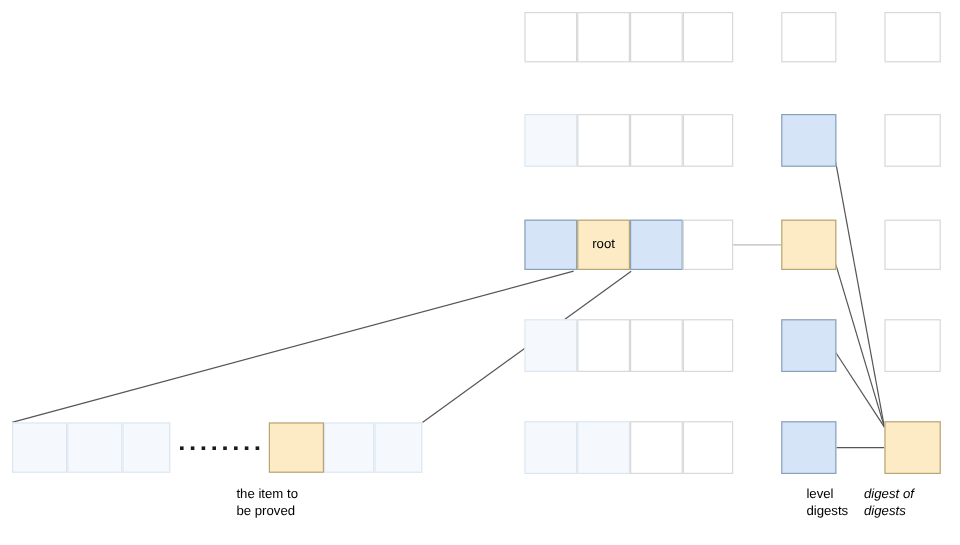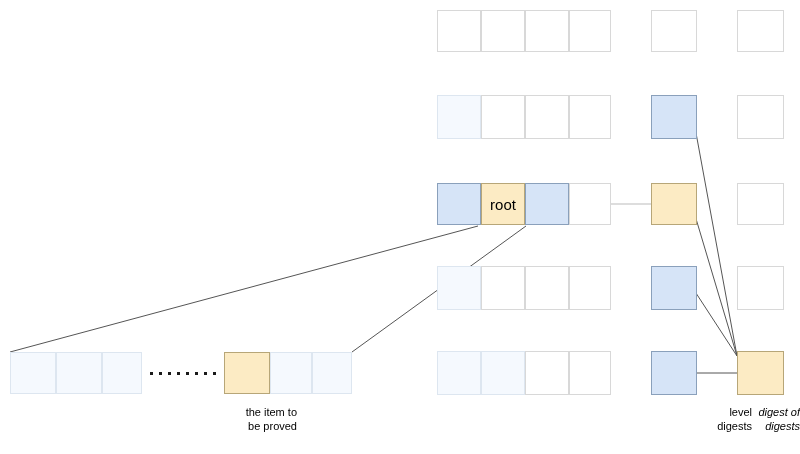--- a/index.html
+++ b/index.html
@@ -48,38 +48,38 @@
     background: #ffffff;
     border: 1px solid #d8d8d8;
   }
   .cell-label {
     position: absolute;
     left: 0;
     right: 0;
     top: 50%;
     transform: translateY(-50%);
     text-align: center;
-    font-size: 15px;
+    font-size: 11px;
     color: #000000;
     line-height: 1;
   }
   .dots {
     position: absolute;
     display: flex;
     align-items: center;
     justify-content: space-between;
   }
   .dot {
     width: 3px;
     height: 3px;
     background: #1a1a1a;
   }
   .caption {
     position: absolute;
-    text-align: right;
+    text-align: left;
     font-size: 11px;
     line-height: 14px;
     color: #000000;
     white-space: pre-line;
   }
 </style>
 </head>
 <body>
 
 <div id="canvas">

